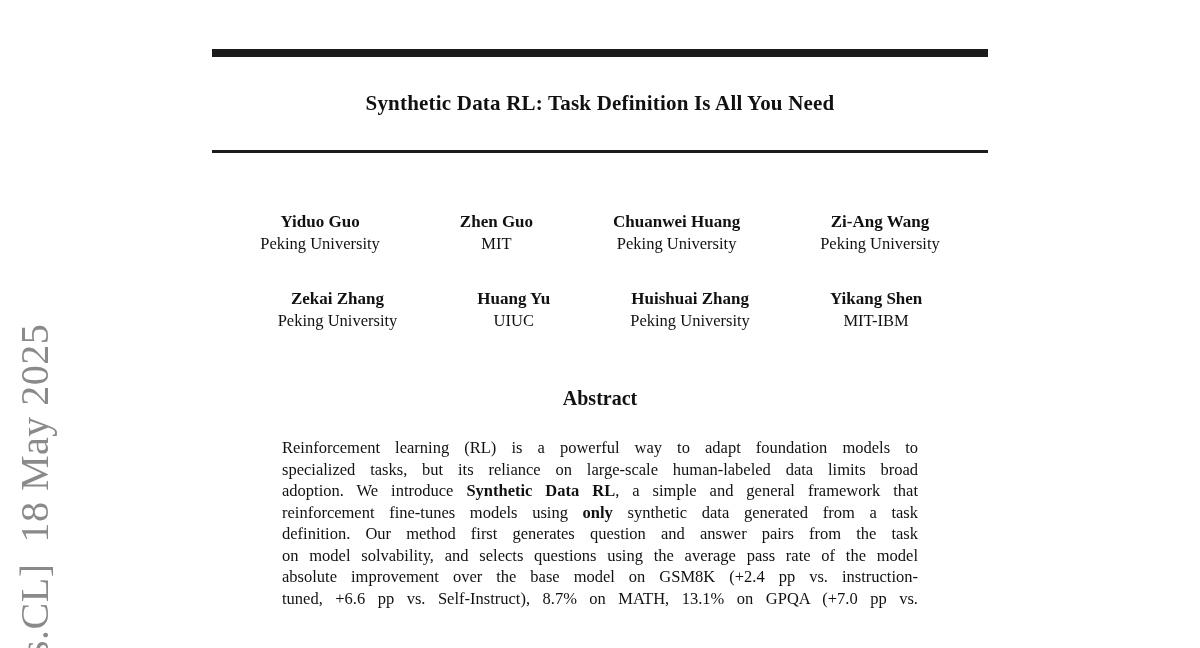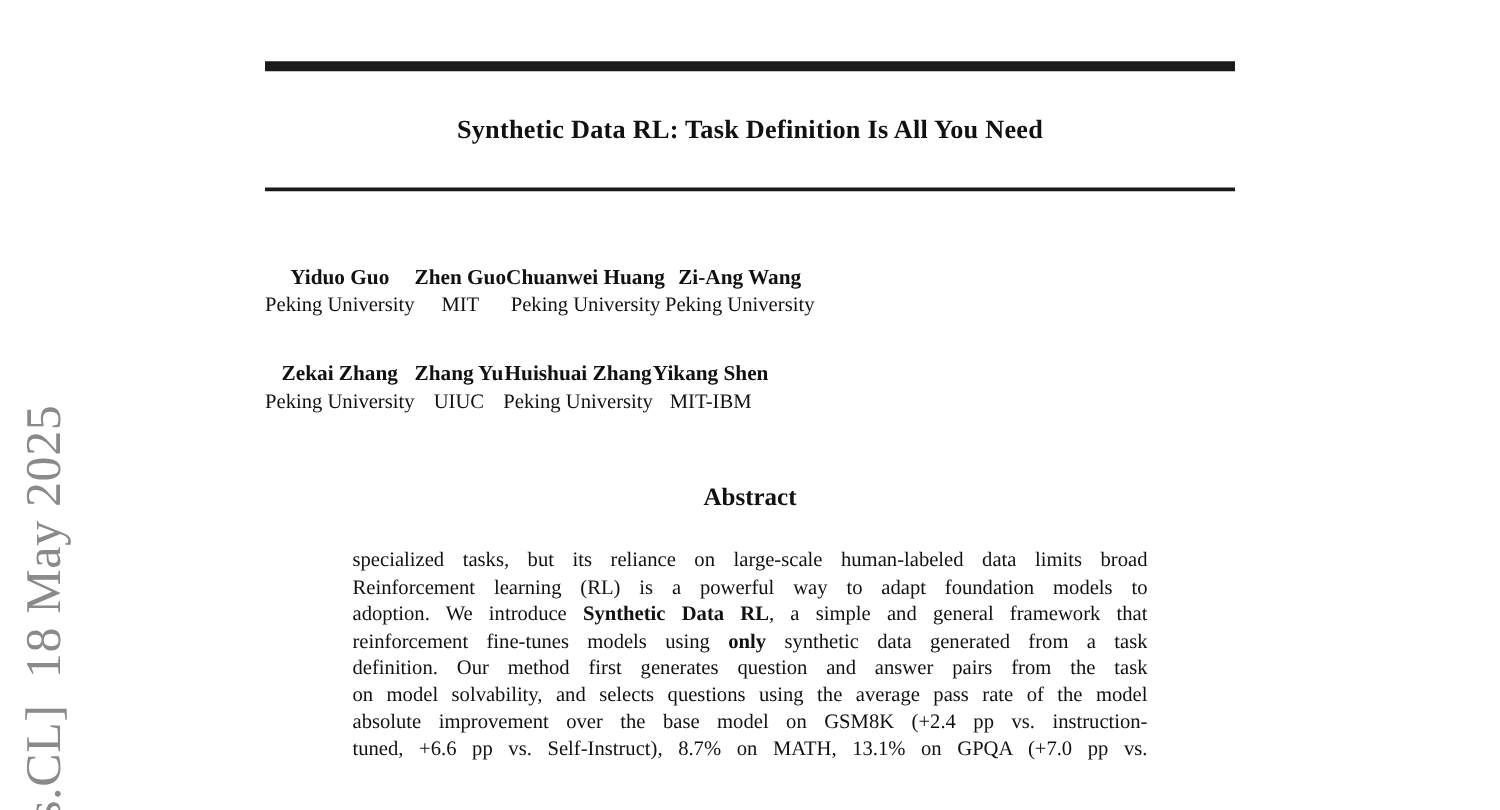--- a/index.html
+++ b/index.html
@@ -42,21 +42,22 @@
     text-align: center;
     font-size: 21px; font-weight: bold;
     line-height: 34px;
     letter-spacing: 0.2px;
   }
 
   .authors {
     position: absolute;
     left: 212px; width: 776px;
     display: flex;
-    justify-content: flex-start;
+    justify-content: center;
+    gap: 80px;
   }
   .authors.row1 { top: 210px; }
   .authors.row2 { top: 287px; }
   .author { text-align: center; }
   .author-name  { font-size: 17px; font-weight: bold; line-height: 23px; white-space: nowrap; }
   .author-affil { font-size: 16.5px; line-height: 21px; white-space: nowrap; }
 
   .abstract-heading {
     position: absolute;
     left: 212px; top: 386px; width: 776px;
@@ -111,38 +112,38 @@
         <div class="author-affil">Peking University</div>
       </div>
     </div>
 
   <div class="authors row2">
       <div class="author">
         <div class="author-name">Zekai Zhang</div>
         <div class="author-affil">Peking University</div>
       </div>
       <div class="author">
-        <div class="author-name">Zhang Yu</div>
+        <div class="author-name">Huang Yu</div>
         <div class="author-affil">UIUC</div>
       </div>
       <div class="author">
         <div class="author-name">Huishuai Zhang</div>
         <div class="author-affil">Peking University</div>
       </div>
       <div class="author">
         <div class="author-name">Yikang Shen</div>
         <div class="author-affil">MIT-IBM</div>
       </div>
     </div>
 
   <h2 class="abstract-heading">Abstract</h2>
 
   <div class="abstract-body">
+      <div class="abs-line"><span>Reinforcement learning (RL) is a powerful way to adapt foundation models to</span></div>
       <div class="abs-line"><span>specialized tasks, but its reliance on large-scale human-labeled data limits broad</span></div>
-      <div class="abs-line"><span>Reinforcement learning (RL) is a powerful way to adapt foundation models to</span></div>
       <div class="abs-line"><span>adoption. We introduce </span><span class="b">Synthetic Data RL</span><span>, a simple and general framework that</span></div>
       <div class="abs-line"><span>reinforcement fine-tunes models using </span><span class="b">only</span><span> synthetic data generated from a task</span></div>
       <div class="abs-line"><span>definition. Our method first generates question and answer pairs from the task</span></div>
       <div class="abs-line"><span>on model solvability, and selects questions using the average pass rate of the model</span></div>
       <div class="abs-line"><span>absolute improvement over the base model on GSM8K (+2.4 pp vs. instruction-</span></div>
       <div class="abs-line"><span>tuned, +6.6 pp vs. Self-Instruct), 8.7% on MATH, 13.1% on GPQA (+7.0 pp vs.</span></div>
     </div>
 
 </div>
 

